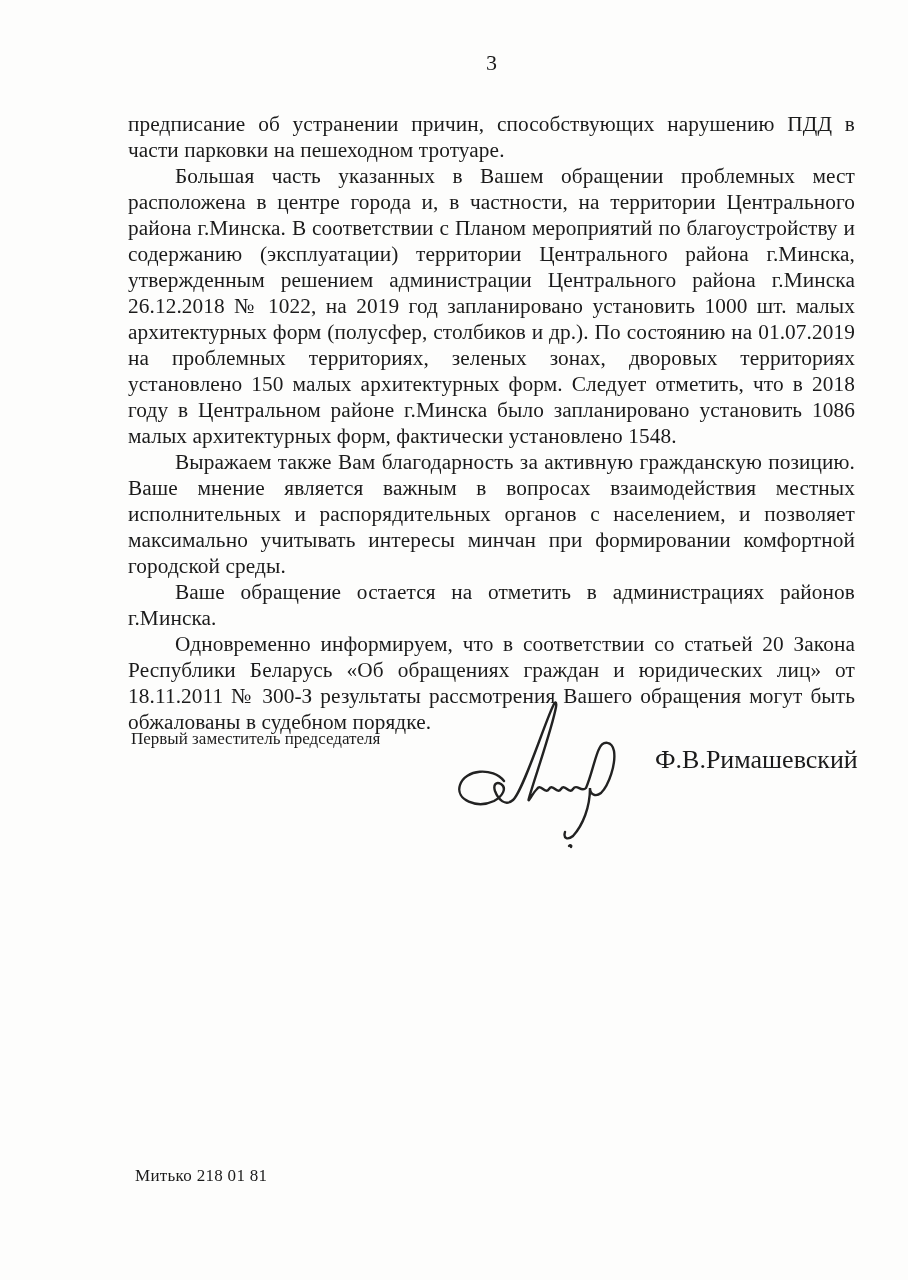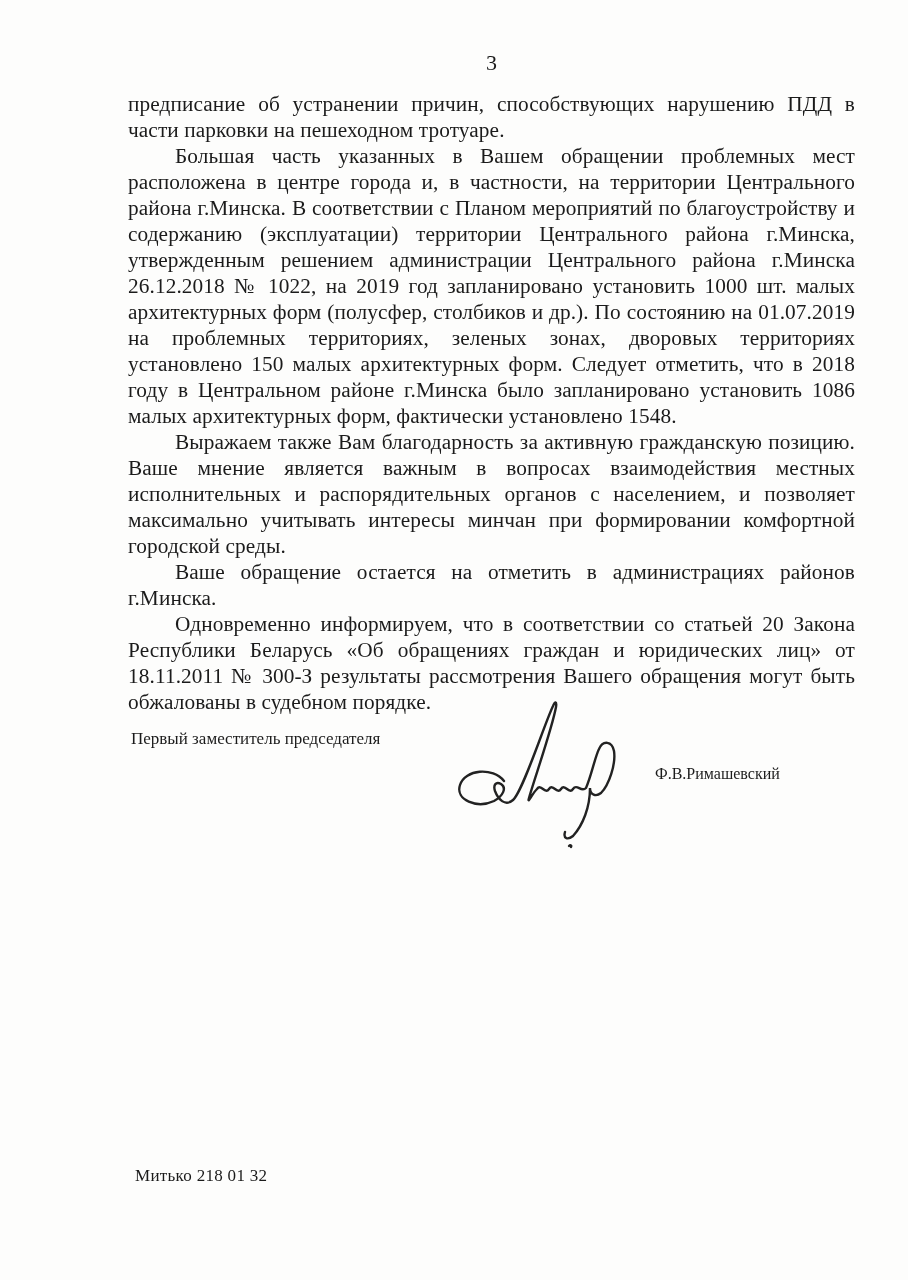--- a/index.html
+++ b/index.html
@@ -36,33 +36,34 @@
     line-height: 26px;
     text-align: justify;
     letter-spacing: 0.1px;
   }
   .para {
     margin: 0;
     text-indent: 47px;
   }
   .para.no-indent {
     text-indent: 0;
+    margin-top: 20px;
   }
   .signer-title {
     position: absolute;
     top: 729px;
     left: 131px;
     font-size: 17px;
     white-space: nowrap;
   }
   .signer-name {
     position: absolute;
-    top: 765px;
+    top: 745px;
     left: 655px;
-    font-size: 16px;
+    font-size: 26px;
     white-space: nowrap;
   }
   .signature-svg {
     position: absolute;
     top: 697px;
     left: 449px;
     width: 186px;
     height: 156px;
   }
   .signature-svg path {
@@ -115,15 +116,15 @@
              C 154 43, 163 44, 165 54
              C 167 67, 160 88, 152 96
              C 147 100, 141 98, 141 91
              C 141 110, 134 128, 124 139
              C 119 143, 114 142, 116 135"></path>
     <path d="M 120 149 C 121 148, 123 148, 122 150"></path>
   </svg>
 
   <span class="signer-name">Ф.В.Римашевский</span>
 
-  <div class="footer-ref">Митько 218 01 32</div>
+  <div class="footer-ref">Митько 218 01 81</div>
 
 </div>
 
 </body></html>

